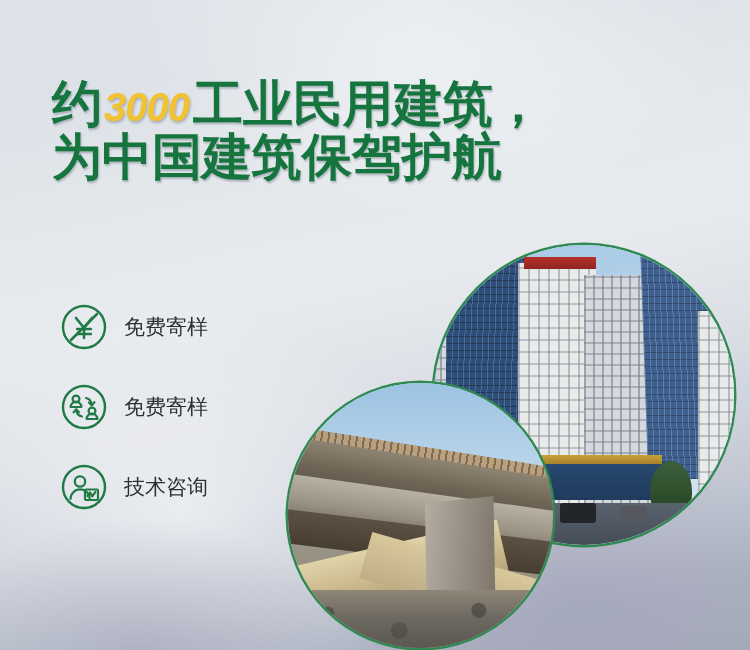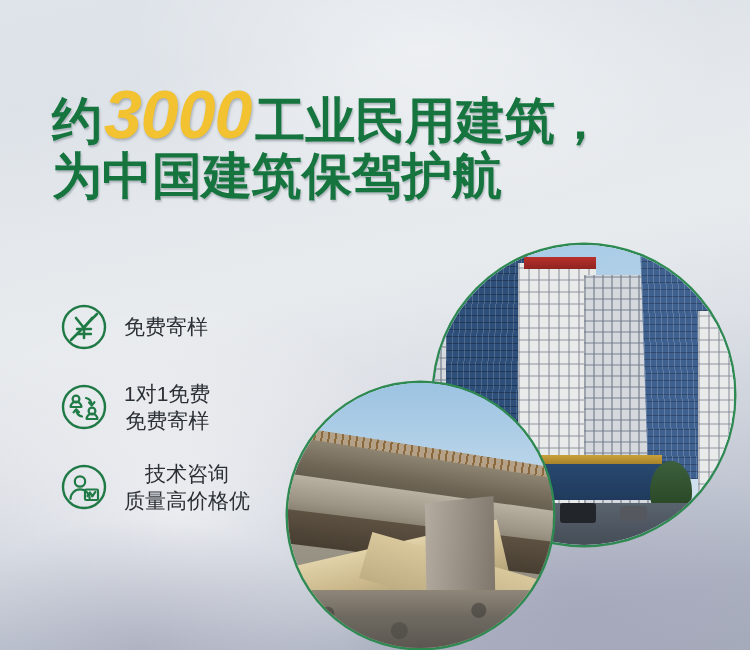--- a/index.html
+++ b/index.html
@@ -194,21 +194,21 @@
   .hl-line {
     display: block;
     font-size: 50px;
     font-weight: bold;
     color: #16753f;
     text-shadow: 1px 2px 2px rgba(70,85,95,0.35);
     letter-spacing: 0px;
   }
   .hl-num {
     color: #f2c230;
-    font-size: 68px;
+    font-size: 40px;
     font-style: italic;
     font-weight: bold;
     letter-spacing: -1px;
     text-shadow: 1px 2px 3px rgba(80,90,100,0.40);
     padding: 0 4px 0 2px;
   }
 
   #subtitle {
     position: absolute;
     left: 53px;
@@ -330,37 +330,35 @@
           <path d="M12.6 26 a5.4 5.4 0 0 1 10.8 0 z"></path>
           <circle cx="34" cy="30" r="3.4"></circle>
           <path d="M28.6 38 a5.4 5.4 0 0 1 10.8 0 z"></path>
           <path d="M28 17 a7 7 0 0 1 5.5 6.6"></path>
           <path d="M31 21.5 L33.8 24.4 L36.4 21.2"></path>
           <path d="M24 35.5 a7 7 0 0 1 -5.6 -6.6"></path>
           <path d="M21 31.2 L18.2 28.3 L15.6 31.4"></path>
         </svg>
       </div>
       <div class="feature-text">
-        <span>1对1免费</span>
         <span>免费寄样</span>
       </div>
     </div>
 
     <div class="feature">
       <div class="feature-icon">
         <svg viewBox="0 0 52 52" fill="none" stroke="#1f7a46" stroke-width="2.2" stroke-linecap="round" stroke-linejoin="round">
           <circle cx="26" cy="26" r="21" stroke-width="2.4"></circle>
           <circle cx="22" cy="20.5" r="5.2"></circle>
           <path d="M12.5 38 a9.6 9.6 0 0 1 19.2 0"></path>
           <rect x="27" y="28.5" width="13" height="10.5" rx="1.2"></rect>
           <path d="M29.5 35 L32 31.5 L34.3 35.4 L37.4 30.8"></path>
         </svg>
       </div>
       <div class="feature-text">
         <span>技术咨询</span>
-        <span>质量高价格优</span>
       </div>
     </div>
 
 
   </div>
 
 </div>
 
 </body></html>

